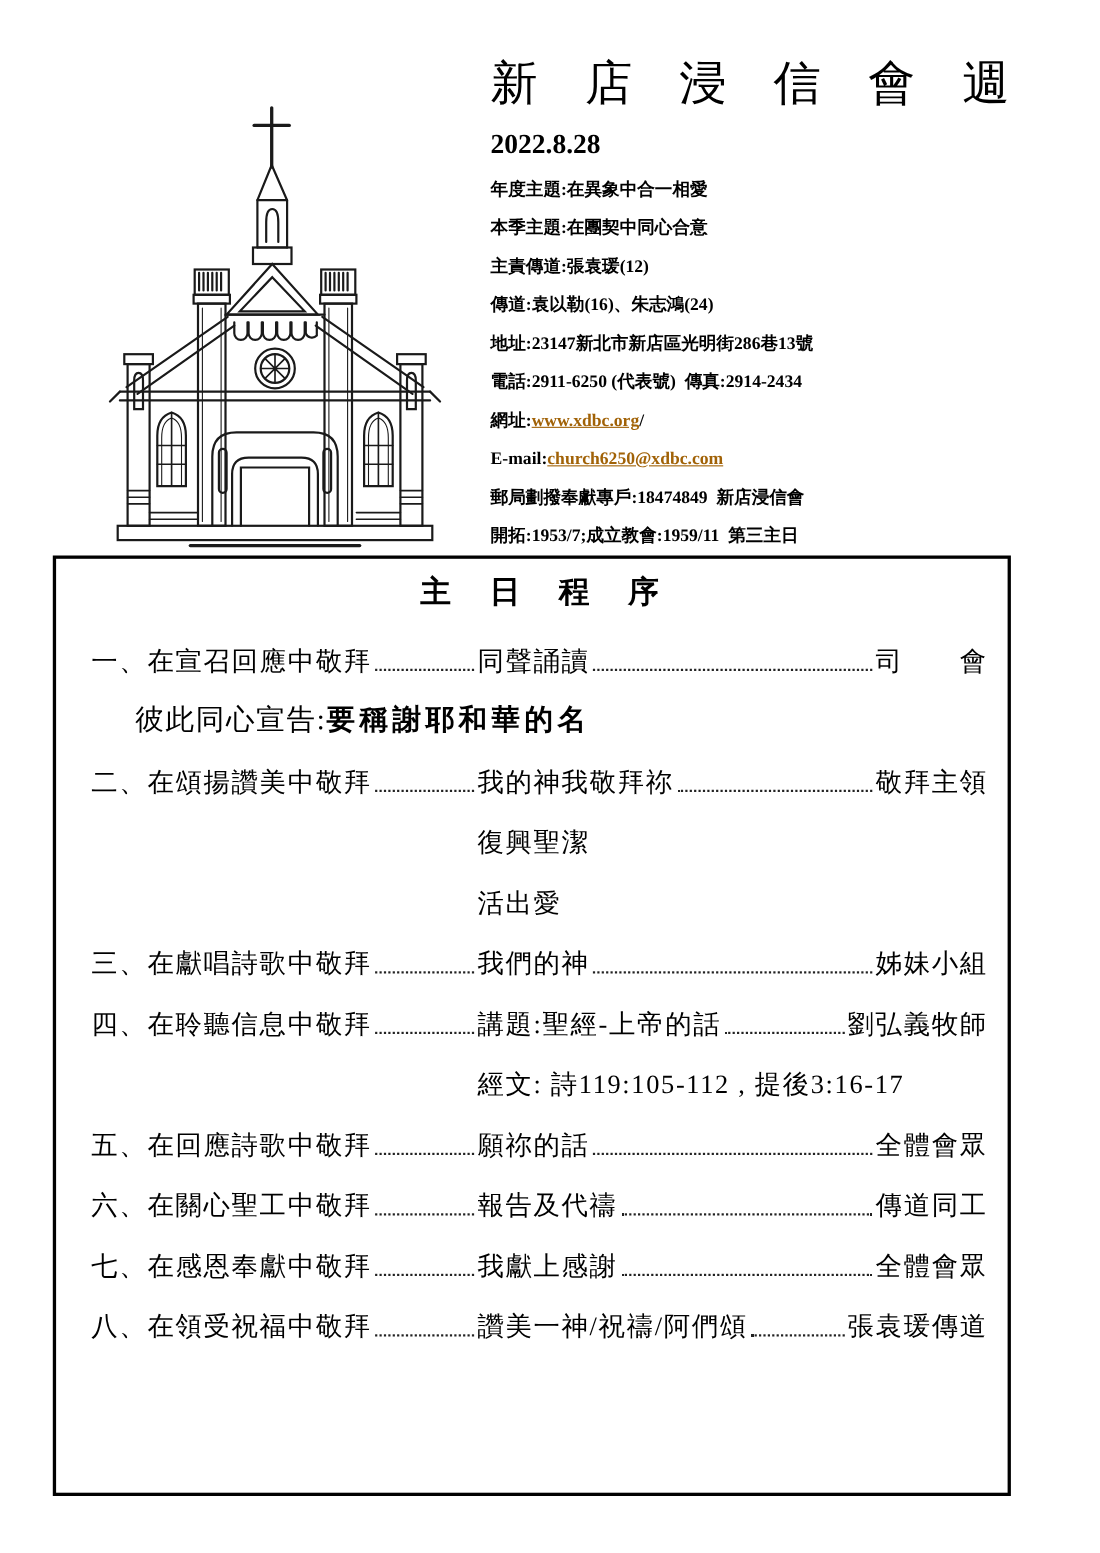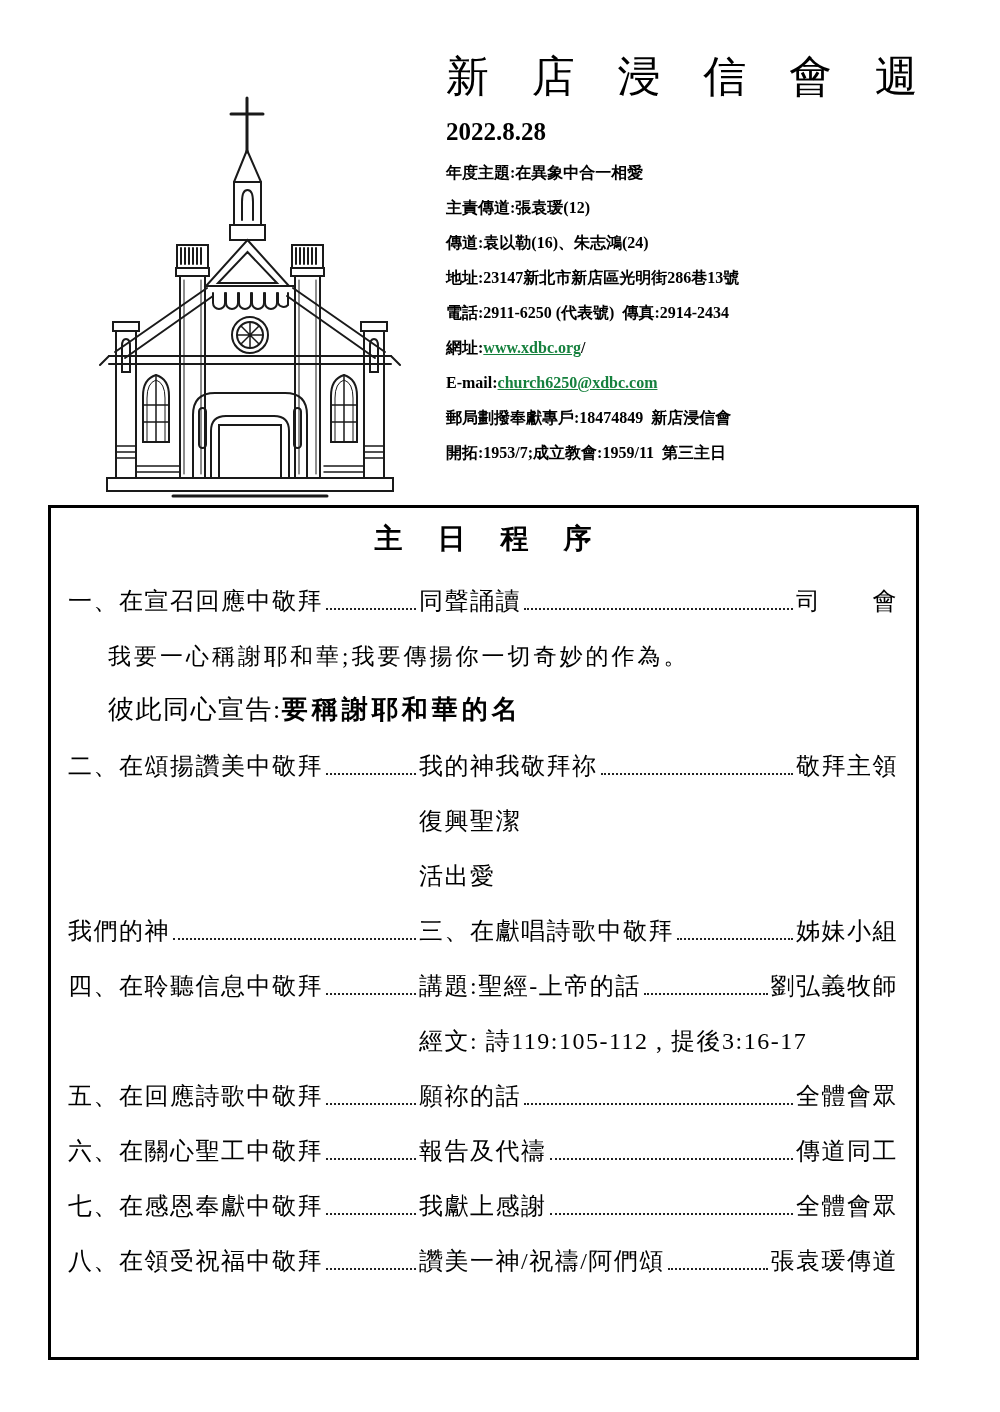--- a/index.html
+++ b/index.html
@@ -20,28 +20,28 @@
   .title{
     font-size:43px;line-height:64px;letter-spacing:16px;
     white-space:nowrap;font-weight:normal;
   }
   .date{
     margin-top:8px;height:30px;line-height:30px;
     font-size:25px;font-weight:bold;text-align:left;padding-right:16px;
   }
   .info{margin-top:8px;font-size:16px;font-weight:bold;}
   .info-line{height:35px;line-height:35px;white-space:pre;}
-  .info a{color:#15803d;text-decoration:underline;}
+  .info a{color:#a16207;text-decoration:underline;}
   .plain-suffix{color:#000;text-decoration:none;}
   
   .program-box{
     position:absolute;left:48px;top:505px;
     width:871px;height:855px;box-sizing:border-box;
     border:3px solid #000;
-    padding:8px 18px 0 17px;
+    padding:8px 18px 0 32px;
   }
   .program-heading{
     height:46px;line-height:46px;text-align:center;
     font-size:28px;font-weight:bold;letter-spacing:14px;
     text-indent:14px; 
   }
   .pline{height:55px;display:flex;align-items:flex-end;font-size:24px;letter-spacing:1.5px;}
   .prow{display:grid;grid-template-columns:351px 1fr auto;align-items:center;width:100%;}
   .cell{display:flex;align-items:flex-end;min-width:0;}
   .cell .txt{flex:0 0 auto;white-space:nowrap;}
@@ -149,20 +149,21 @@
       <rect x="12" y="388" width="286" height="13"></rect>
       <path d="M78 406 H232" stroke-width="3"></path>
     </g>
   </svg>
 
   <div class="masthead">
     <div class="title">新 店 浸 信 會 週 報</div>
     <div class="date">2022.8.28</div>
     <div class="info">
       <div class="info-line">年度主題:在異象中合一相愛</div>
+      <div class="info-line">本季主題:在團契中同心合意</div>
       <div class="info-line">主責傳道:張袁瑗(12)</div>
       <div class="info-line">傳道:袁以勒(16)、朱志鴻(24)</div>
       <div class="info-line">地址:23147新北市新店區光明街286巷13號</div>
       <div class="info-line">電話:2911-6250 (代表號)  傳真:2914-2434</div>
       <div class="info-line"><span>網址:</span><a href="#">www.xdbc.org</a><span class="plain-suffix">/</span></div>
       <div class="info-line"><span>E-mail:</span><a href="#">church6250@xdbc.com</a></div>
       <div class="info-line">郵局劃撥奉獻專戶:18474849  新店浸信會</div>
       <div class="info-line">開拓:1953/7;成立教會:1959/11  第三主日</div>
     </div>
   </div>
@@ -178,21 +179,20 @@
           </div>
         <div class="cell">
             <span class="txt">同聲誦讀</span>
             <span class="dots"></span>
           </div>
         <div class="rcol">司　　會</div>
       </div>
     </div>
 
 
-    <div class="pline indent1 verse">我要一心稱謝耶和華;我要傳揚你一切奇妙的作為。</div>
 
     <div class="pline indent1 declare">
       <span>彼此同心宣告:</span>
         <b>要稱謝耶和華的名</b>
     </div>
 
     <div class="pline">
       <div class="prow">
         <div class="cell">
             <span class="txt">二、在頌揚讚美中敬拜</span>
@@ -205,25 +205,25 @@
         <div class="rcol">敬拜主領</div>
       </div>
     </div>
 
     <div class="pline mid-only">復興聖潔</div>
     <div class="pline mid-only">活出愛</div>
 
     <div class="pline">
       <div class="prow">
         <div class="cell">
+            <span class="txt">三、在獻唱詩歌中敬拜</span>
+            <span class="dots"></span>
+          </div>
+        <div class="cell">
             <span class="txt">我們的神</span>
-            <span class="dots"></span>
-          </div>
-        <div class="cell">
-            <span class="txt">三、在獻唱詩歌中敬拜</span>
             <span class="dots"></span>
           </div>
         <div class="rcol">姊妹小組</div>
       </div>
     </div>
 
     <div class="pline">
       <div class="prow">
         <div class="cell">
             <span class="txt">四、在聆聽信息中敬拜</span>

